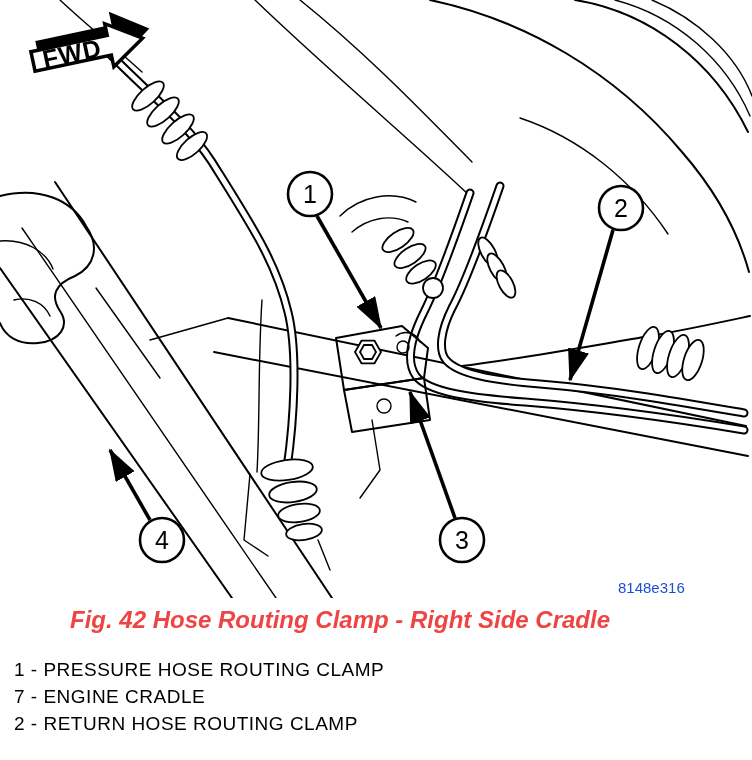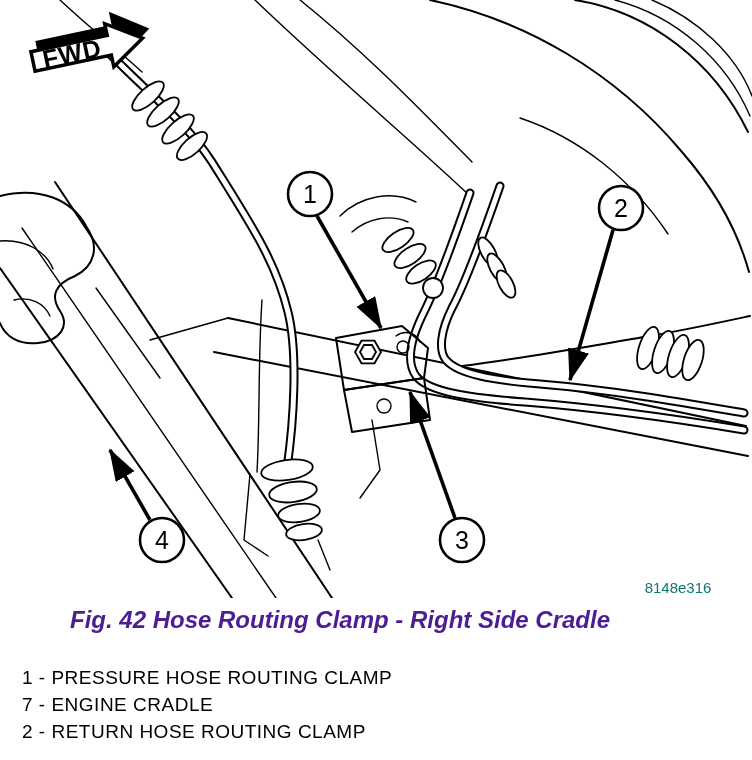--- a/index.html
+++ b/index.html
@@ -45,41 +45,41 @@
     font-weight: bold;
     fill: #000;
     letter-spacing: 1px;
   }
   .ref-code {
     position: absolute;
     top: 579px;
     left: 618px;
     width: 120px;
     font-size: 15px;
-    color: #0f766e;
-    text-align: center;
+    color: #1d4ed8;
+    text-align: left;
   }
   .caption {
     position: absolute;
     top: 606px;
     left: 0;
     width: 680px;
     text-align: center;
     font-size: 24px;
     font-weight: bold;
     font-style: italic;
-    color: #4c1d95;
+    color: #ef4444;
   }
   .legend {
     position: absolute;
     top: 650px;
     left: 8px;
     width: 730px;
     list-style: none;
-    margin: 14px;
+    margin: 6px;
     padding: 0;
   }
   .legend li {
     font-size: 19px;
     color: #000;
     line-height: 27px;
     letter-spacing: 0.5px;
     white-space: pre;
   }
 </style>

